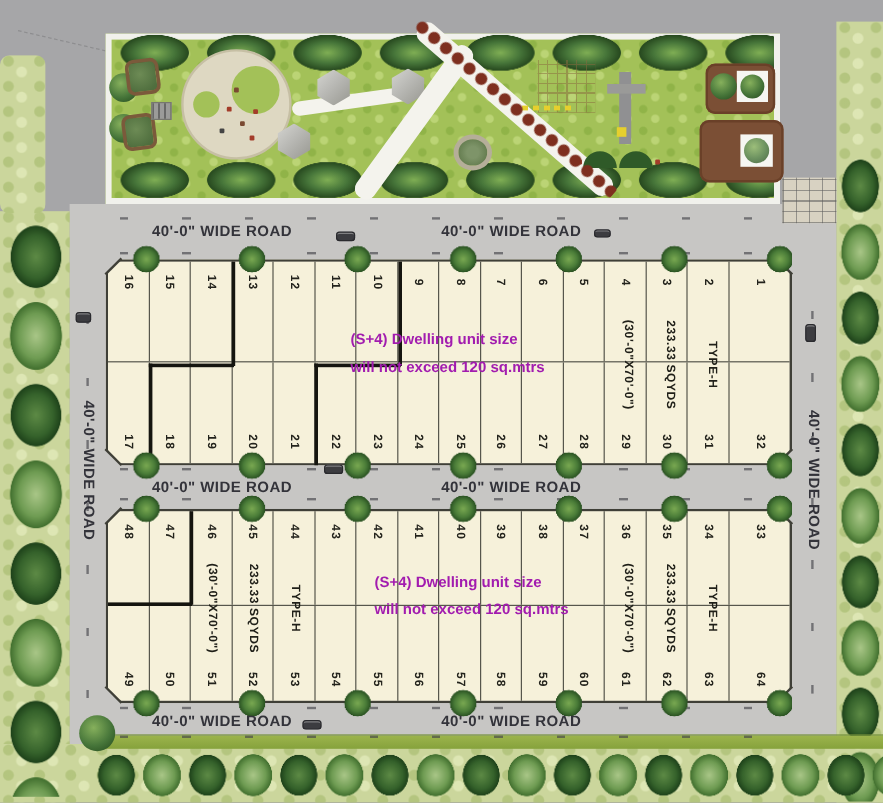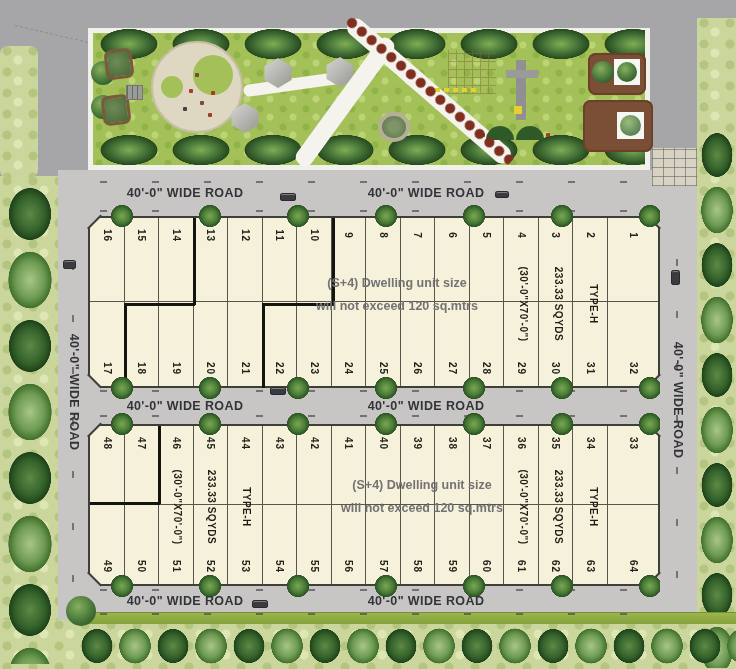--- a/index.html
+++ b/index.html
@@ -82,22 +82,22 @@
   .prow { position:absolute; left:0; width:100%; height:50%; display:flex; }
   .prow.r1 { top:0; border-bottom:1.6px solid #56564c; }
   .prow.r2 { bottom:0; }
   .cell { flex:1; position:relative; border-right:1.4px solid #56564c; }
   .cell:last-child { flex:1.5; border-right:none; }
   .pnum { position:absolute; left:50%; top:12px; transform:translateX(-50%) rotate(90deg);
     font-size:10px; font-weight:bold; color:#23231c; letter-spacing:1px; }
   .r2 .pnum { top:auto; bottom:12px; }
   .vlabel { position:absolute; white-space:nowrap; font-weight:bold; font-size:10px;
     color:#1f1f18; letter-spacing:.5px; transform:translate(-50%,-50%) rotate(90deg); z-index:5; }
-  .note { position:absolute; text-align:center; font-weight:bold; font-size:12.5px;
-    color:#737373; z-index:5; white-space:nowrap; }
+  .note { position:absolute; font-weight:bold; font-size:12.5px;
+    color:#a21caf; z-index:5; white-space:nowrap; }
   .note span { display:block; }
   .note span + span { margin-top:9px; }
   .thick { position:absolute; background:#15150f; z-index:4; }
   .ch { position:absolute; width:19px; height:2px; background:#3f3f37; z-index:5; }
   
   .bush-row { position:absolute; left:88px; width:572px; height:28px; z-index:6;
     background-repeat:repeat-x; background-position:20px 0;
     background-image: radial-gradient(closest-side at 14px 14px, #79a851 0%, #4a7c38 50%, #2a5222 78%, transparent 80%);
     background-size: 88px 28px; }
   #left-trees { left:4px; top:182px; width:52px; height:482px; z-index:3; background-repeat:repeat-y;

